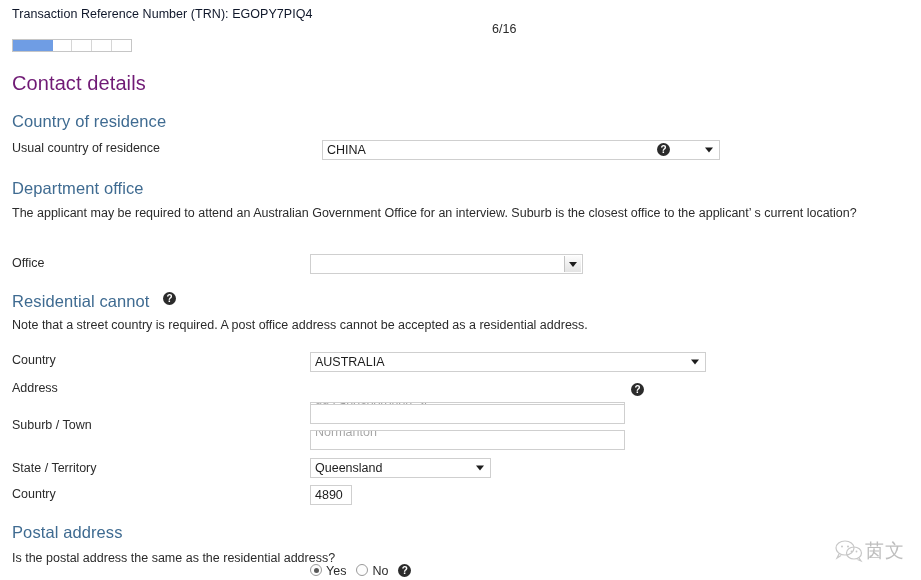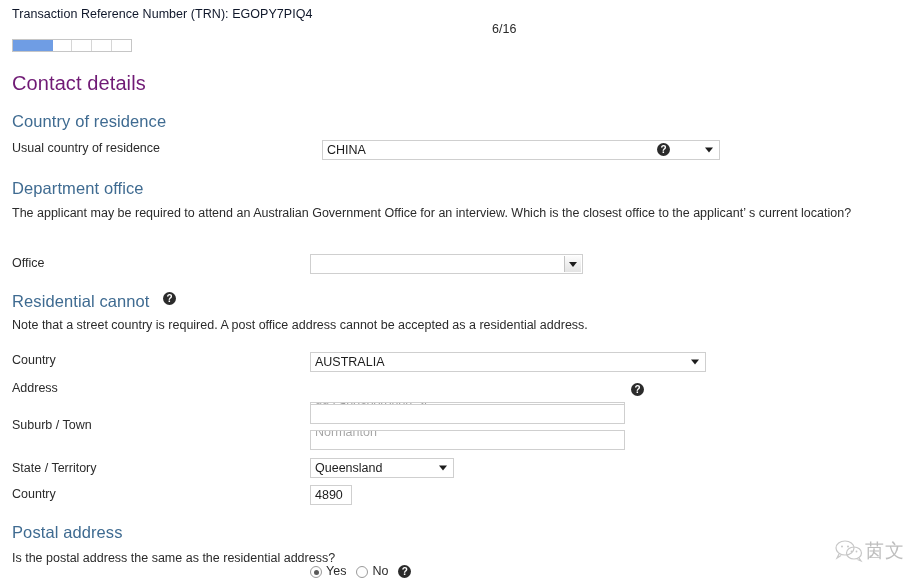--- a/index.html
+++ b/index.html
@@ -149,21 +149,21 @@
     position: absolute;
     left: 0;
     font-size: 12.5px;
     color: #1d1d1d;
     white-space: nowrap;
   }
   .clip-addr { top: -7px; opacity: 0.42; }
   .clip-sub  { top: -6px; opacity: 0.40; }
 
   
-  .radio-row { position: absolute; display: flex; align-items: flex-end; font-size: 12.5px; color: #2b2b2b; }
+  .radio-row { position: absolute; display: flex; align-items: flex-start; font-size: 12.5px; color: #2b2b2b; }
   .radio {
     width: 12px; height: 12px;
     border-radius: 50%;
     border: 1px solid #9a9a9a;
     background: #fdfdfd;
     display: inline-block;
     position: relative;
     margin-right: 4px;
     cursor: pointer;
   }
@@ -215,21 +215,21 @@
 
   <div class="h2" style="left:12px; top:112px;">Country of residence</div>
   <div class="label" style="left:12px; top:141px;">Usual country of residence</div>
   <div class="ctl sel-flat" style="left:310px; top:140px; width:398px;margin-left:12px;">
     <span>CHINA</span>
     <span class="arrow-flat"></span>
   </div>
   <div class="help" style="left:657px; top:143px;">?</div>
 
   <div class="h2" style="left:12px; top:179px;">Department office</div>
-  <div class="note" style="left:12px; top:206px;">The applicant may be required to attend an Australian Government Office for an interview. Which is the closest office to the applicant’ s current location?</div>
+  <div class="note" style="left:12px; top:206px;">The applicant may be required to attend an Australian Government Office for an interview. Suburb is the closest office to the applicant’ s current location?</div>
   <div class="label" style="left:12px; top:256px;">Office</div>
   <div class="ctl" style="left:310px; top:254px; width:273px; padding-right:20px;">
     <span class="arrow-btn">
         <i></i>
       </span>
   </div>
 
   <div class="h2" style="left:12px; top:292px;">Residential cannot</div>
   <div class="help" style="left:163px; top:292px;">?</div>
   <div class="note" style="left:12px; top:318px;">Note that a street country is required. A post office address cannot be accepted as a residential address.</div>
@@ -253,21 +253,21 @@
   </div>
 
   <div class="label" style="left:12px; top:418px;">Suburb / Town</div>
   <div class="ctl" style="left:310px; top:430px; width:315px;">
     <span class="clip-wrap">
       <span class="clip-text clip-sub">Normanton</span>
     </span>
   </div>
 
   <div class="label" style="left:12px; top:461px;">State / Territory</div>
-  <div class="ctl sel-flat" style="left:310px; top:458px; width:144px;">
+  <div class="ctl sel-flat" style="left:310px; top:458px; width:181px;">
     <span>Queensland</span>
     <span class="arrow-flat"></span>
   </div>
 
   <div class="label" style="left:12px; top:487px;">Country</div>
   <div class="ctl" style="left:310px; top:485px; width:42px;">
     <span>4890</span>
   </div>
 
   <div class="h2" style="left:12px; top:523px;">Postal address</div>

